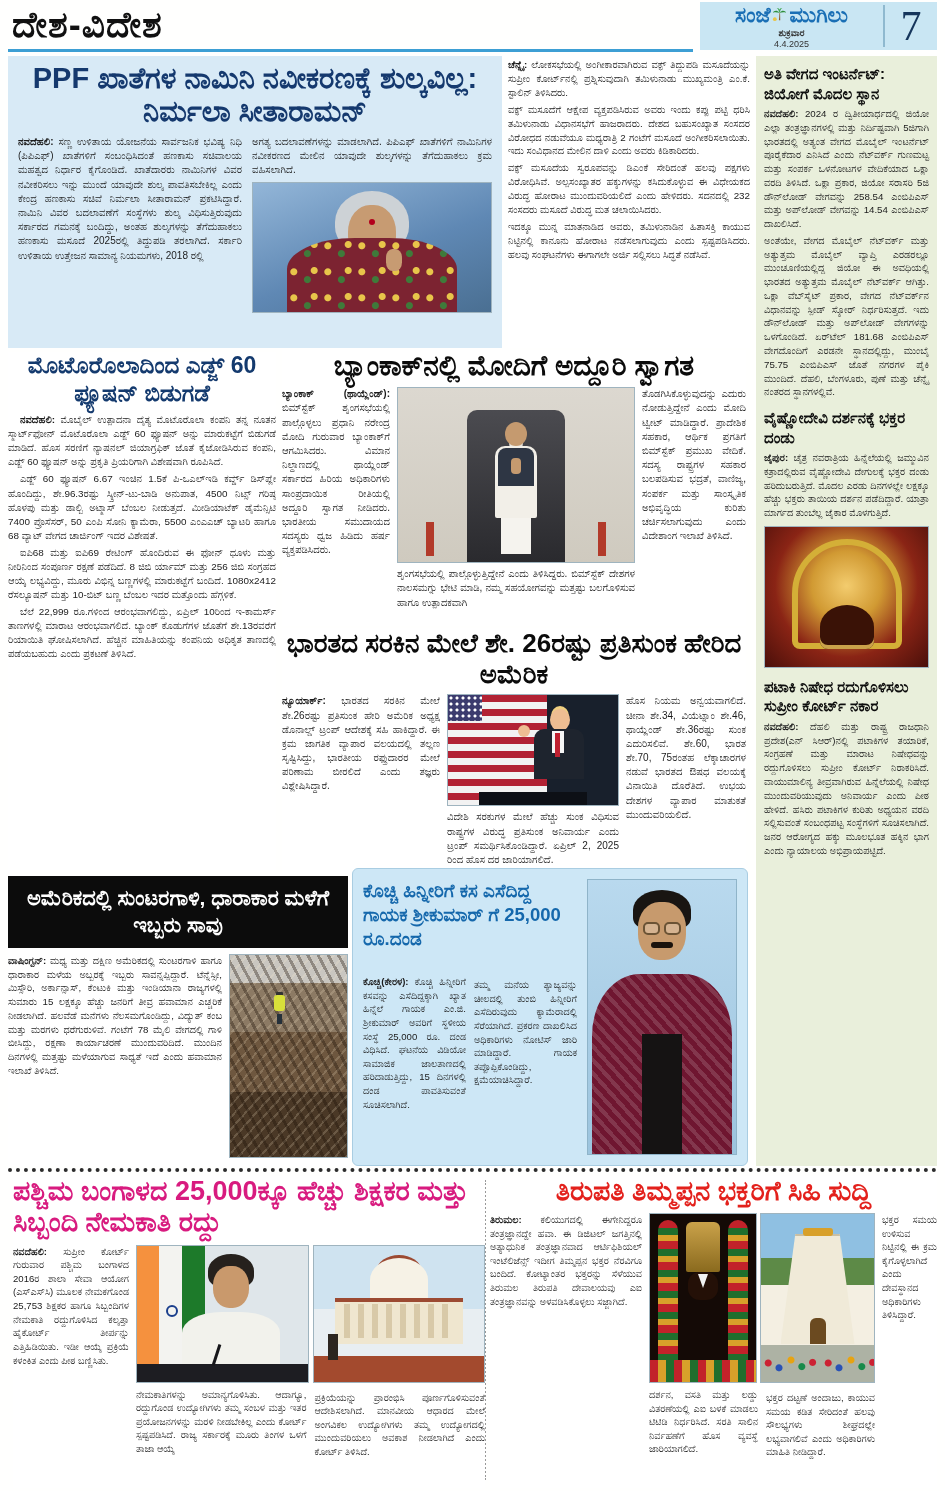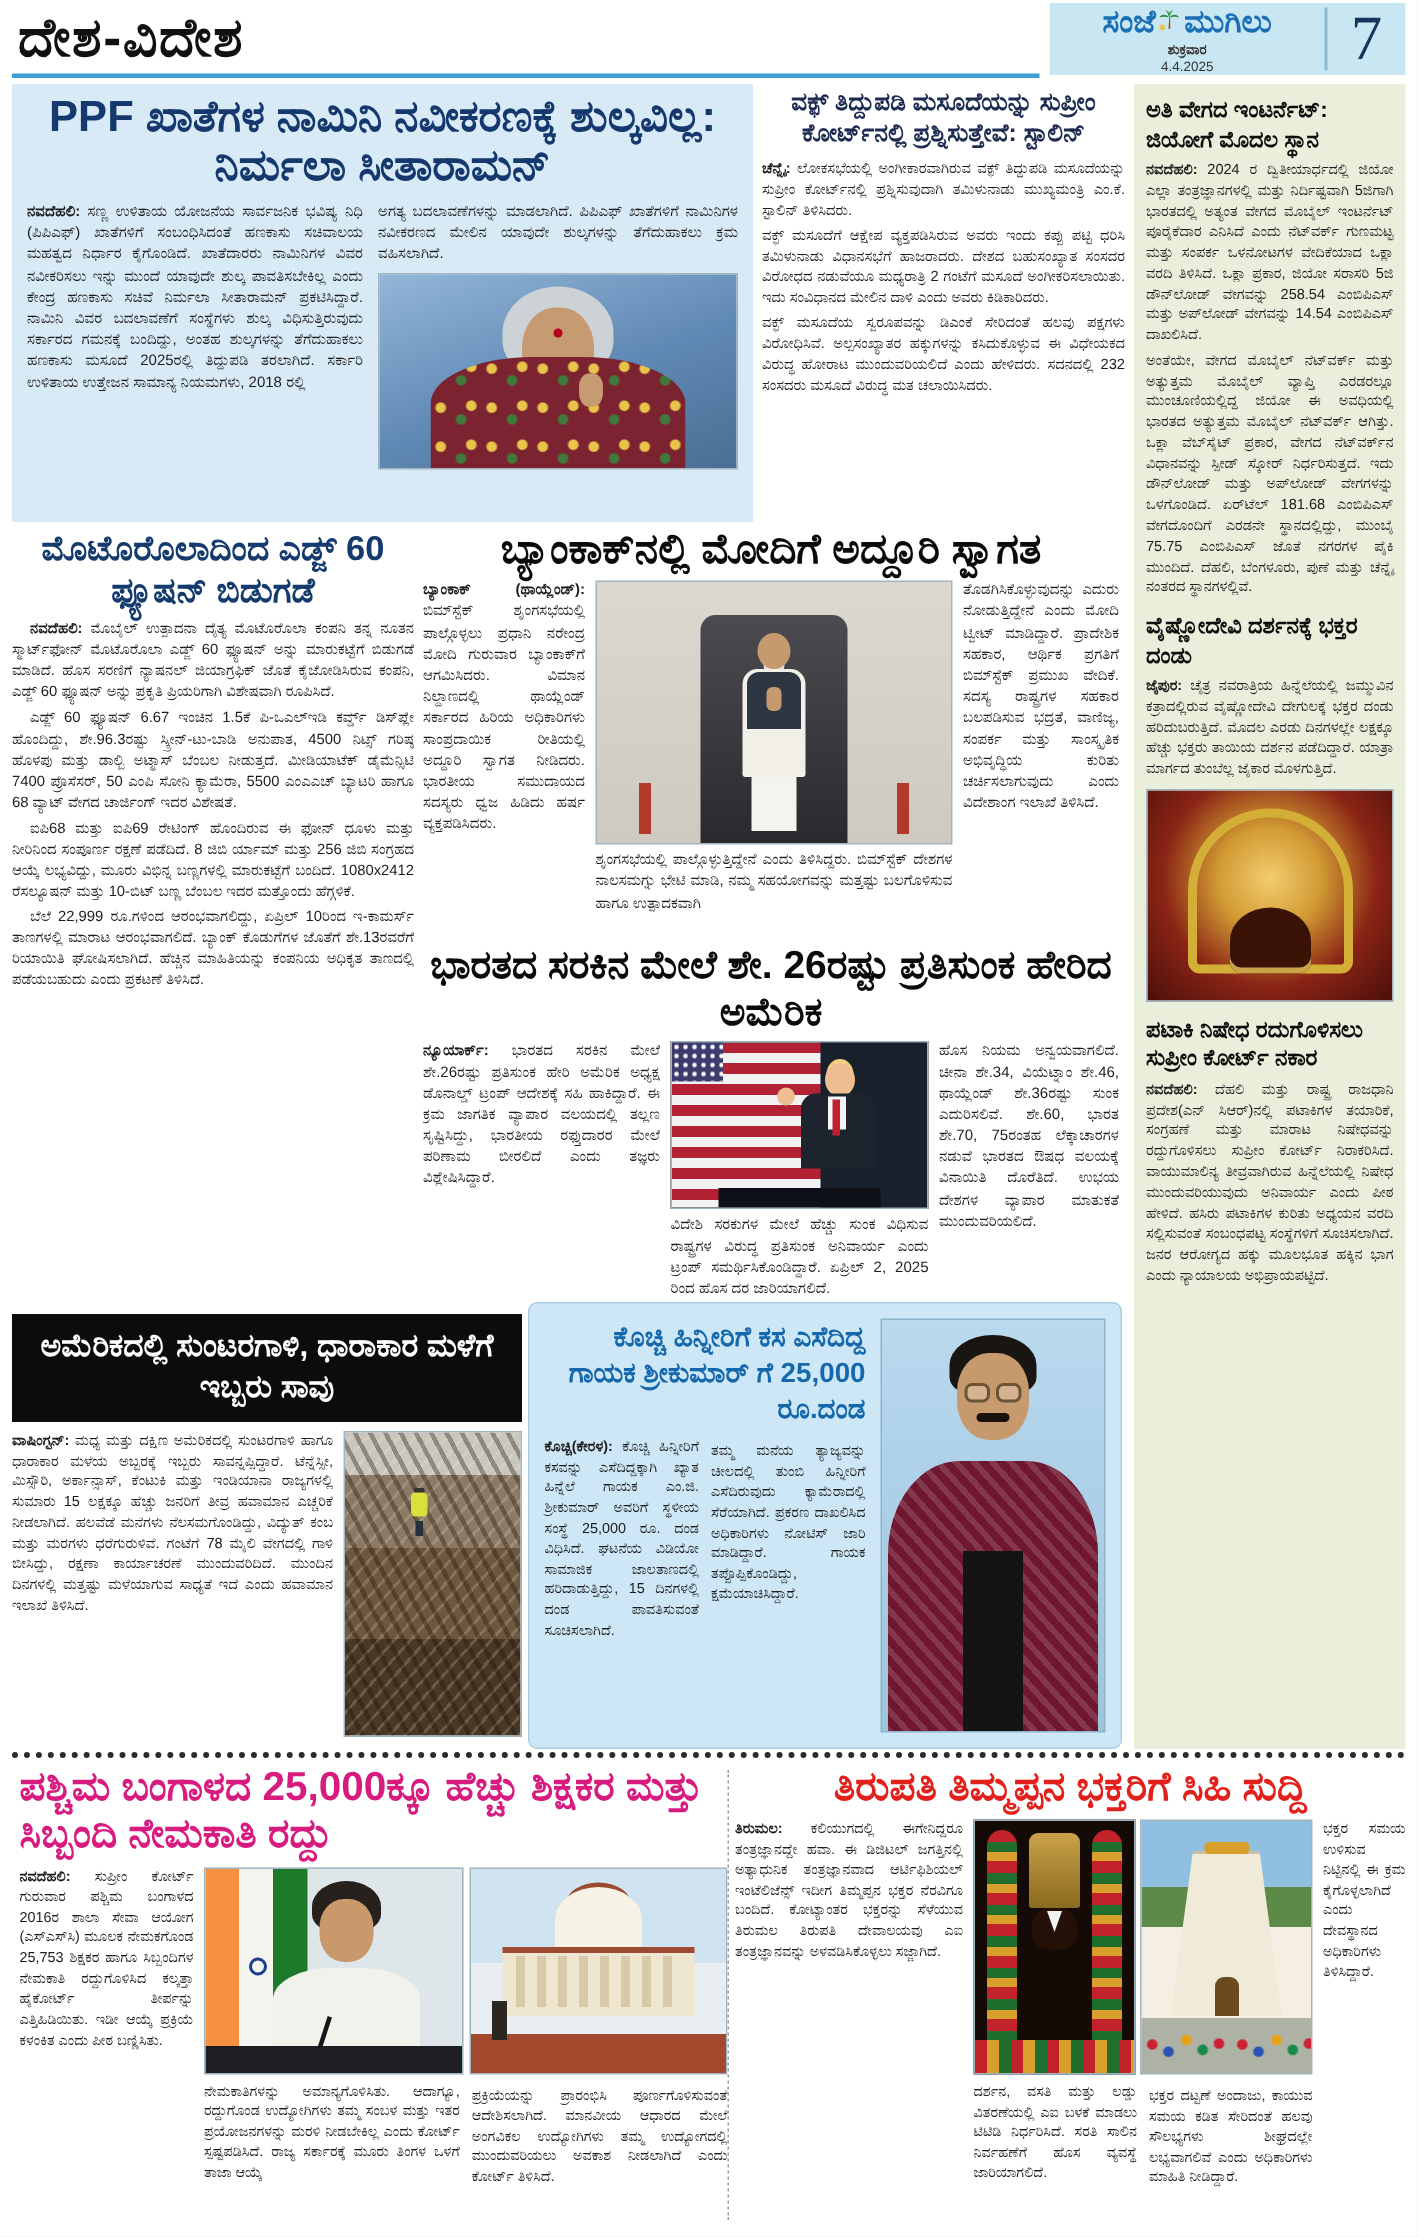--- a/index.html
+++ b/index.html
@@ -98,21 +98,21 @@
   .tor-row { display:flex; gap:7px; }
   .tor-c1 { width:214px; }
   .tor-c1 .bt { font-size:9.7px; }
   .torphoto { flex:1; height:204px; background:linear-gradient(#c9c6c0 0 14%,#8c7a64 14% 38%,#6e573f 38% 68%,#4a3826 68% 100%); }
   .tor-debris { position:absolute; inset:0; background:repeating-linear-gradient(62deg,rgba(30,18,8,.35) 0 3px,transparent 3px 9px),repeating-linear-gradient(-48deg,rgba(255,240,210,.18) 0 2px,transparent 2px 8px); }
   .tor-fig { position:absolute; left:38%; top:20%; width:11px; height:16px; background:#d8e03a; border-radius:3px; box-shadow:0 -5px 0 -2px #333,0 16px 0 -3px #25303a; }
 
   
   .sing { left:352px; top:868px; width:396px; height:298px; background:#cde7f6; border:1px solid #a9cde2; border-radius:6px; padding:10px 10px; display:flex; gap:10px; }
   .sing-left { flex:1; display:flex; flex-direction:column; }
-  .sing-hl { font-size:18.5px; line-height:1.3; color:#1568ac; margin-bottom:7px;text-align:right; }
+  .sing-hl { font-size:18.5px; line-height:1.3; color:#1568ac; margin-bottom:24px; }
   .sing-cols { display:flex; gap:8px; flex:1; }
   .sing-cols .bt { font-size:9.6px; flex:1; }
   .singer { width:150px; background:linear-gradient(#b9d9ee,#9cc4de); border:1px solid #8fb4c9; }
   .sg-hair { position:absolute; left:50%; top:10px; transform:translateX(-50%); width:58px; height:40px; background:#191512; border-radius:50% 50% 30% 30%; }
   .sg-face { position:absolute; left:50%; top:22px; transform:translateX(-50%); width:48px; height:58px; background:#c79a6d; border-radius:44%; }
   .sg-glass { position:absolute; left:50%; top:42px; transform:translateX(-50%); width:44px; height:14px; display:flex; gap:4px; justify-content:center; }
   .sg-glass i { width:17px; height:13px; border:2px solid #6b5335; border-radius:5px; background:rgba(255,255,255,.25); }
   .sg-mus { position:absolute; left:50%; top:62px; transform:translateX(-50%); width:22px; height:6px; background:#1a120c; border-radius:3px; }
   .sg-jacket { position:absolute; left:50%; bottom:-2px; transform:translateX(-50%); width:140px; height:182px; background:repeating-linear-gradient(48deg,rgba(255,255,255,.14) 0 4px,transparent 4px 9px),#6f1630; border-radius:34% 34% 0 0; }
   .sg-neck { position:absolute; left:50%; bottom:0; transform:translateX(-50%); width:40px; height:120px; background:#151313; }
@@ -211,24 +211,24 @@
           <div class="nir-face"></div>
           <div class="nir-bindi"></div>
           <div class="nir-sari"></div>
           <div class="nir-hand"></div>
         </div>
       </div>
     </div>
   </div>
 
   <div class="art stalin">
-    <div class="hl stalin-hl">ವಕ್ಫ್ ತಿದ್ದುಪಡಿ ಮಸೂದೆಯನ್ನು ಸುಪ್ರೀಂ ಕೋರ್ಟ್‌ನಲ್ಲಿ ಪ್ರಶ್ನಿಸುತ್ತೇವೆ: ಸ್ಟಾಲಿನ್</div>
     <p class="bt"><b class="dl">ಚೆನ್ನೈ:</b> <span>ಲೋಕಸಭೆಯಲ್ಲಿ ಅಂಗೀಕಾರವಾಗಿರುವ ವಕ್ಫ್ ತಿದ್ದುಪಡಿ ಮಸೂದೆಯನ್ನು ಸುಪ್ರೀಂ ಕೋರ್ಟ್‌ನಲ್ಲಿ ಪ್ರಶ್ನಿಸುವುದಾಗಿ ತಮಿಳುನಾಡು ಮುಖ್ಯಮಂತ್ರಿ ಎಂ.ಕೆ. ಸ್ಟಾಲಿನ್ ತಿಳಿಸಿದರು.</span></p>
     <p class="bt">ವಕ್ಫ್ ಮಸೂದೆಗೆ ಆಕ್ಷೇಪ ವ್ಯಕ್ತಪಡಿಸಿರುವ ಅವರು ಇಂದು ಕಪ್ಪು ಪಟ್ಟಿ ಧರಿಸಿ ತಮಿಳುನಾಡು ವಿಧಾನಸಭೆಗೆ ಹಾಜರಾದರು. ದೇಶದ ಬಹುಸಂಖ್ಯಾತ ಸಂಸದರ ವಿರೋಧದ ನಡುವೆಯೂ ಮಧ್ಯರಾತ್ರಿ 2 ಗಂಟೆಗೆ ಮಸೂದೆ ಅಂಗೀಕರಿಸಲಾಯಿತು. ಇದು ಸಂವಿಧಾನದ ಮೇಲಿನ ದಾಳಿ ಎಂದು ಅವರು ಕಿಡಿಕಾರಿದರು.</p>
     <p class="bt">ವಕ್ಫ್ ಮಸೂದೆಯ ಸ್ವರೂಪವನ್ನು ಡಿಎಂಕೆ ಸೇರಿದಂತೆ ಹಲವು ಪಕ್ಷಗಳು ವಿರೋಧಿಸಿವೆ. ಅಲ್ಪಸಂಖ್ಯಾತರ ಹಕ್ಕುಗಳನ್ನು ಕಸಿದುಕೊಳ್ಳುವ ಈ ವಿಧೇಯಕದ ವಿರುದ್ಧ ಹೋರಾಟ ಮುಂದುವರಿಯಲಿದೆ ಎಂದು ಹೇಳಿದರು. ಸದನದಲ್ಲಿ 232 ಸಂಸದರು ಮಸೂದೆ ವಿರುದ್ಧ ಮತ ಚಲಾಯಿಸಿದರು.</p>
+    <p class="bt">ಇದಕ್ಕೂ ಮುನ್ನ ಮಾತನಾಡಿದ ಅವರು, ತಮಿಳುನಾಡಿನ ಹಿತಾಸಕ್ತಿ ಕಾಯುವ ನಿಟ್ಟಿನಲ್ಲಿ ಕಾನೂನು ಹೋರಾಟ ನಡೆಸಲಾಗುವುದು ಎಂದು ಸ್ಪಷ್ಟಪಡಿಸಿದರು. ಹಲವು ಸಂಘಟನೆಗಳು ಈಗಾಗಲೇ ಅರ್ಜಿ ಸಲ್ಲಿಸಲು ಸಿದ್ಧತೆ ನಡೆಸಿವೆ.</p>
   </div>
 
   <div class="art rail">
     <div class="hl rail-hl">ಅತಿ ವೇಗದ ಇಂಟರ್ನೆಟ್: ಜಿಯೋಗೆ ಮೊದಲ ಸ್ಥಾನ</div>
     <p class="bt"><b class="dl">ನವದೆಹಲಿ:</b> <span>2024 ರ ದ್ವಿತೀಯಾರ್ಧದಲ್ಲಿ ಜಿಯೋ ಎಲ್ಲಾ ತಂತ್ರಜ್ಞಾನಗಳಲ್ಲಿ ಮತ್ತು ನಿರ್ದಿಷ್ಟವಾಗಿ 5ಜಿಗಾಗಿ ಭಾರತದಲ್ಲಿ ಅತ್ಯಂತ ವೇಗದ ಮೊಬೈಲ್ ಇಂಟರ್ನೆಟ್ ಪೂರೈಕೆದಾರ ಎನಿಸಿದೆ ಎಂದು ನೆಟ್‌ವರ್ಕ್ ಗುಣಮಟ್ಟ ಮತ್ತು ಸಂಪರ್ಕ ಒಳನೋಟಗಳ ವೇದಿಕೆಯಾದ ಒಕ್ಲಾ ವರದಿ ತಿಳಿಸಿದೆ. ಒಕ್ಲಾ ಪ್ರಕಾರ, ಜಿಯೋ ಸರಾಸರಿ 5ಜಿ ಡೌನ್‌ಲೋಡ್ ವೇಗವನ್ನು 258.54 ಎಂಬಿಪಿಎಸ್ ಮತ್ತು ಅಪ್‌ಲೋಡ್ ವೇಗವನ್ನು 14.54 ಎಂಬಿಪಿಎಸ್ ದಾಖಲಿಸಿದೆ.</span></p>
     <p class="bt">ಅಂತೆಯೇ, ವೇಗದ ಮೊಬೈಲ್ ನೆಟ್‌ವರ್ಕ್ ಮತ್ತು ಅತ್ಯುತ್ತಮ ಮೊಬೈಲ್ ವ್ಯಾಪ್ತಿ ಎರಡರಲ್ಲೂ ಮುಂಚೂಣಿಯಲ್ಲಿದ್ದ ಜಿಯೋ ಈ ಅವಧಿಯಲ್ಲಿ ಭಾರತದ ಅತ್ಯುತ್ತಮ ಮೊಬೈಲ್ ನೆಟ್‌ವರ್ಕ್ ಆಗಿತ್ತು. ಒಕ್ಲಾ ವೆಬ್‌ಸೈಟ್ ಪ್ರಕಾರ, ವೇಗದ ನೆಟ್‌ವರ್ಕ್‌ನ ವಿಧಾನವನ್ನು ಸ್ಪೀಡ್ ಸ್ಕೋರ್ ನಿರ್ಧರಿಸುತ್ತದೆ. ಇದು ಡೌನ್‌ಲೋಡ್ ಮತ್ತು ಅಪ್‌ಲೋಡ್ ವೇಗಗಳನ್ನು ಒಳಗೊಂಡಿದೆ. ಏರ್‌ಟೆಲ್ 181.68 ಎಂಬಿಪಿಎಸ್ ವೇಗದೊಂದಿಗೆ ಎರಡನೇ ಸ್ಥಾನದಲ್ಲಿದ್ದು, ಮುಂಬೈ 75.75 ಎಂಬಿಪಿಎಸ್ ಜೊತೆ ನಗರಗಳ ಪೈಕಿ ಮುಂದಿದೆ. ದೆಹಲಿ, ಬೆಂಗಳೂರು, ಪುಣೆ ಮತ್ತು ಚೆನ್ನೈ ನಂತರದ ಸ್ಥಾನಗಳಲ್ಲಿವೆ.</p>
 
     <div class="hl rail-hl" style="margin-top:9px">ವೈಷ್ಣೋದೇವಿ ದರ್ಶನಕ್ಕೆ ಭಕ್ತರ ದಂಡು</div>
     <p class="bt"><b class="dl">ಜೈಪುರ:</b> <span>ಚೈತ್ರ ನವರಾತ್ರಿಯ ಹಿನ್ನೆಲೆಯಲ್ಲಿ ಜಮ್ಮುವಿನ ಕತ್ರಾದಲ್ಲಿರುವ ವೈಷ್ಣೋದೇವಿ ದೇಗುಲಕ್ಕೆ ಭಕ್ತರ ದಂಡು ಹರಿದುಬರುತ್ತಿದೆ. ಮೊದಲ ಎರಡು ದಿನಗಳಲ್ಲೇ ಲಕ್ಷಕ್ಕೂ ಹೆಚ್ಚು ಭಕ್ತರು ತಾಯಿಯ ದರ್ಶನ ಪಡೆದಿದ್ದಾರೆ. ಯಾತ್ರಾ ಮಾರ್ಗದ ತುಂಬೆಲ್ಲ ಜೈಕಾರ ಮೊಳಗುತ್ತಿದೆ.</span></p>
     <div class="photo shrine">

